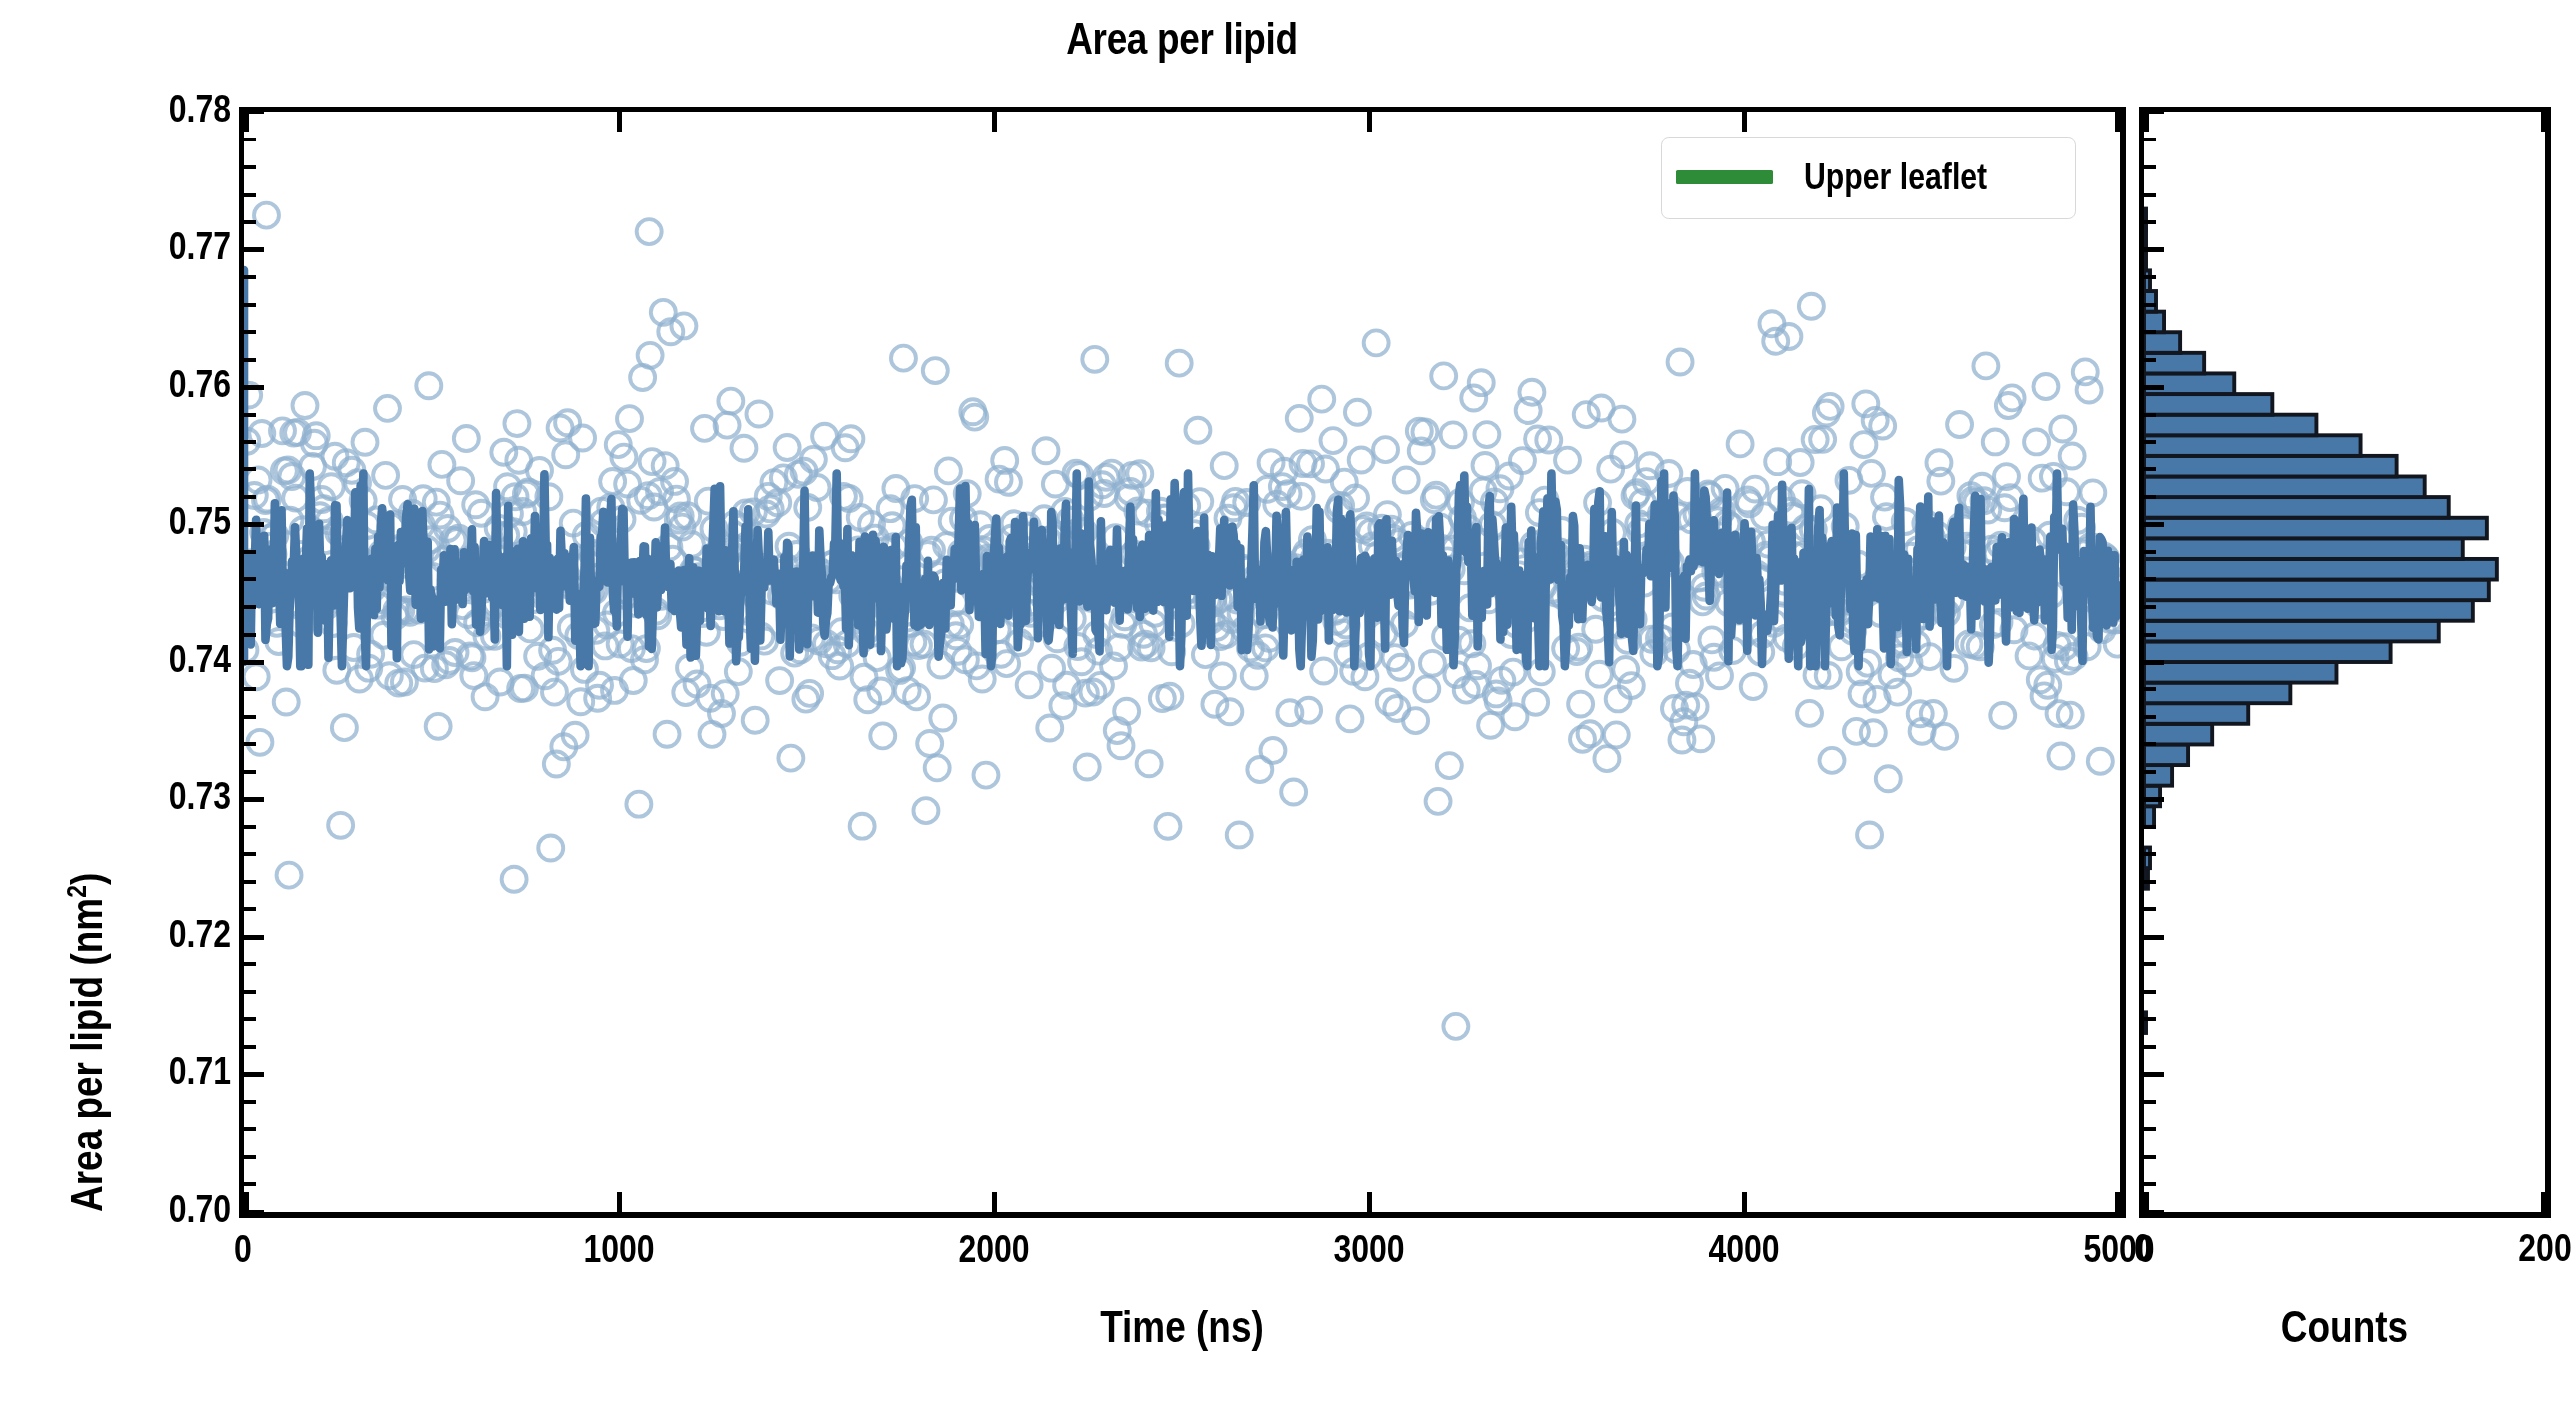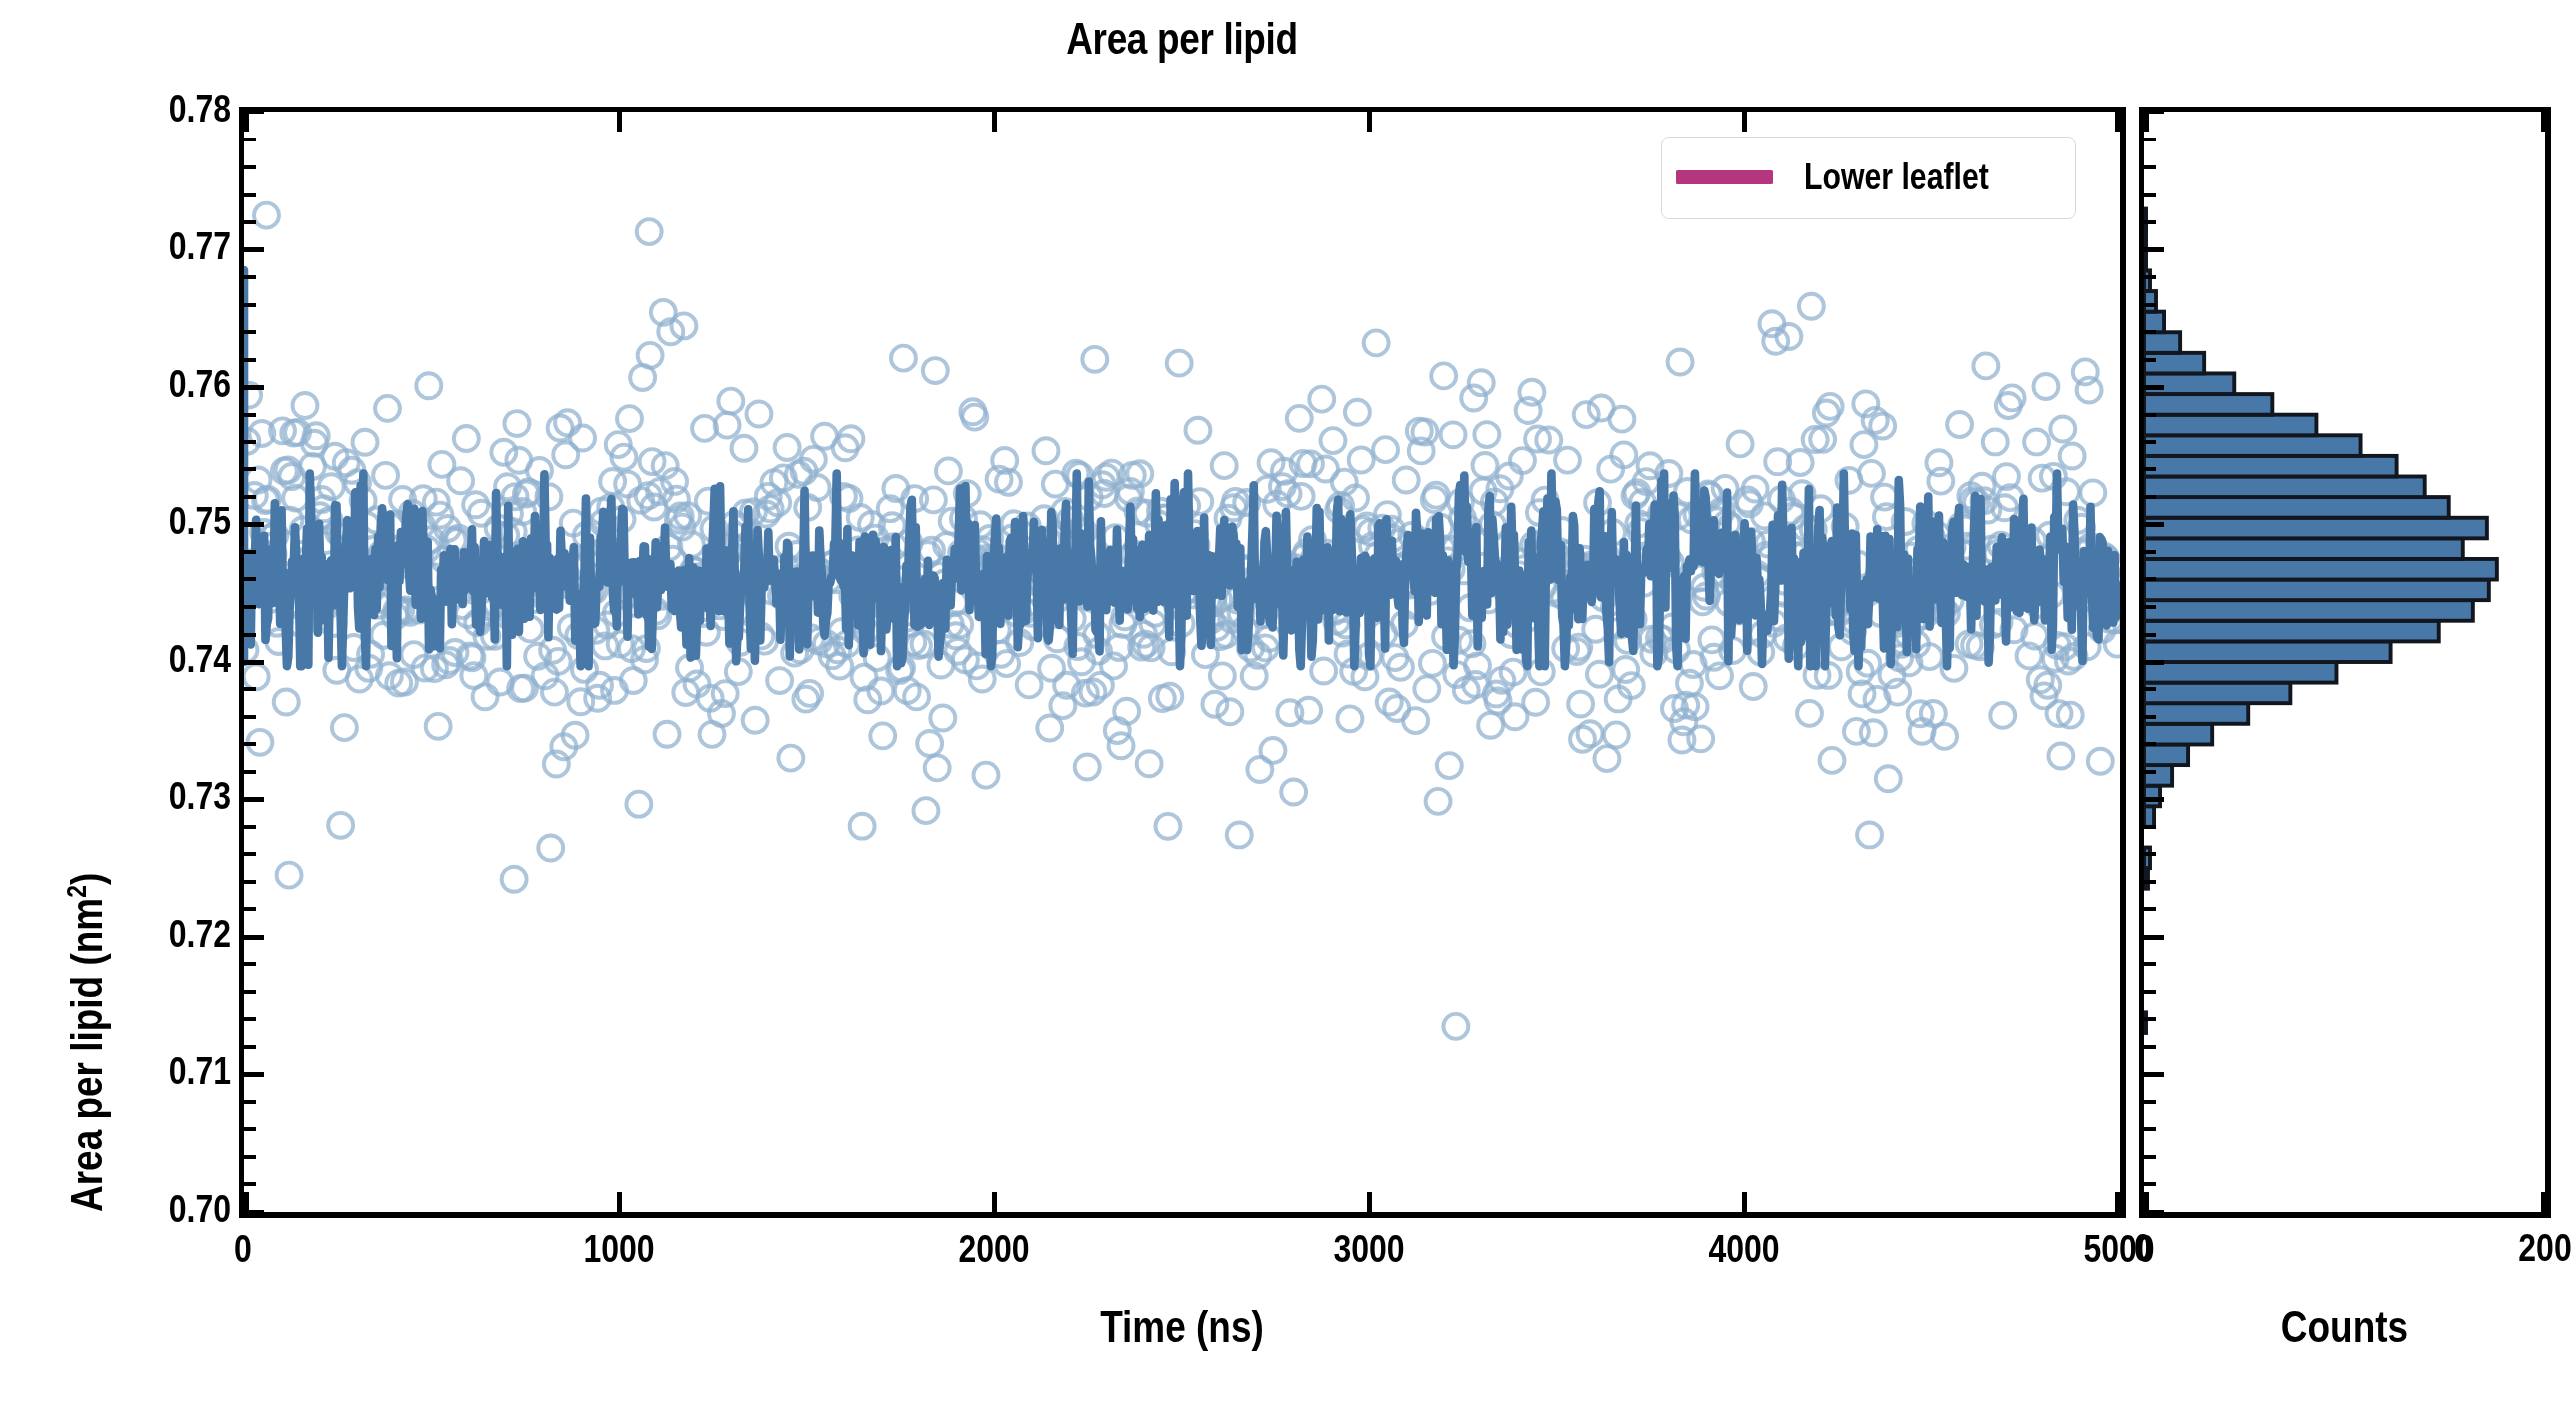--- a/index.html
+++ b/index.html
@@ -1173,22 +1173,22 @@
       <div class="xtlab" style="left:877px;top:1227px;width:234px;">2000</div>
       <div class="xtlab" style="left:1252px;top:1227px;width:234px;">3000</div>
       <div class="xtlab" style="left:1627px;top:1227px;width:234px;">4000</div>
       <div class="xtlab" style="left:2002px;top:1227px;width:234px;">5000</div>
     </div>
 
   <div id="xlabel">Time (ns)</div>
 
   <div id="legend">
     <div class="legrow">
-      <span class="legswatch" style="background: rgb(181, 53, 126);"></span>
-      <span class="leglabel">Lower leaflet</span>
+      <span class="legswatch" style="background: rgb(46, 139, 55);"></span>
+      <span class="leglabel">Upper leaflet</span>
     </div>
   </div>
 
   <div id="histpanel">
     <div class="spine hs-l"></div>
     <div class="spine hs-b"></div>
     <div class="spine hs-t"></div>
     <div class="spine hs-r"></div>
     <svg id="histsvg" width="401" height="1100" viewBox="0 0 514 1409">
         <rect x="0" y="1153.6" width="2.6" height="26.4" fill="#4878a8" stroke="#11161f" stroke-width="5"></rect>

